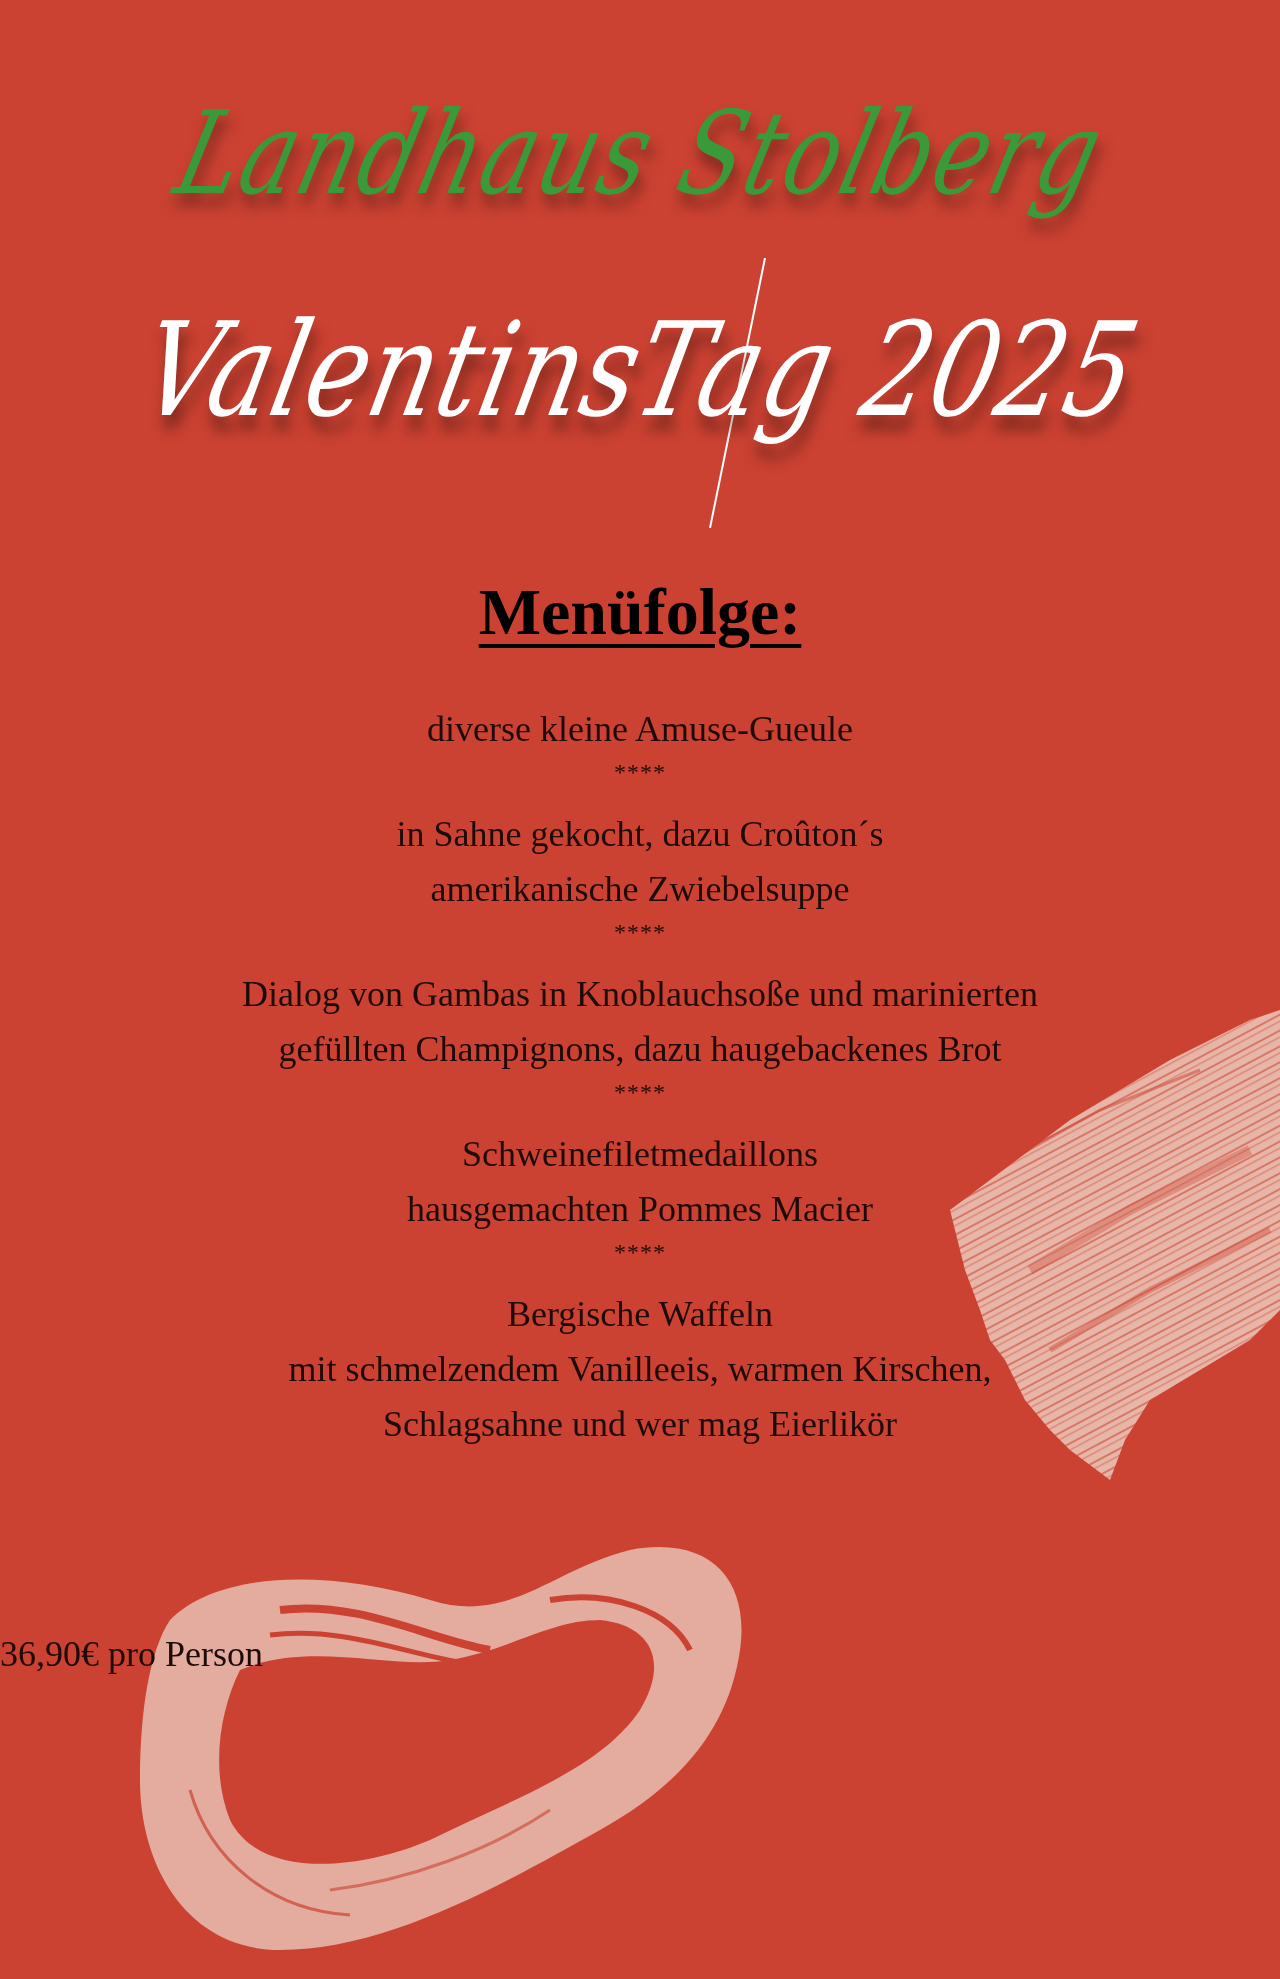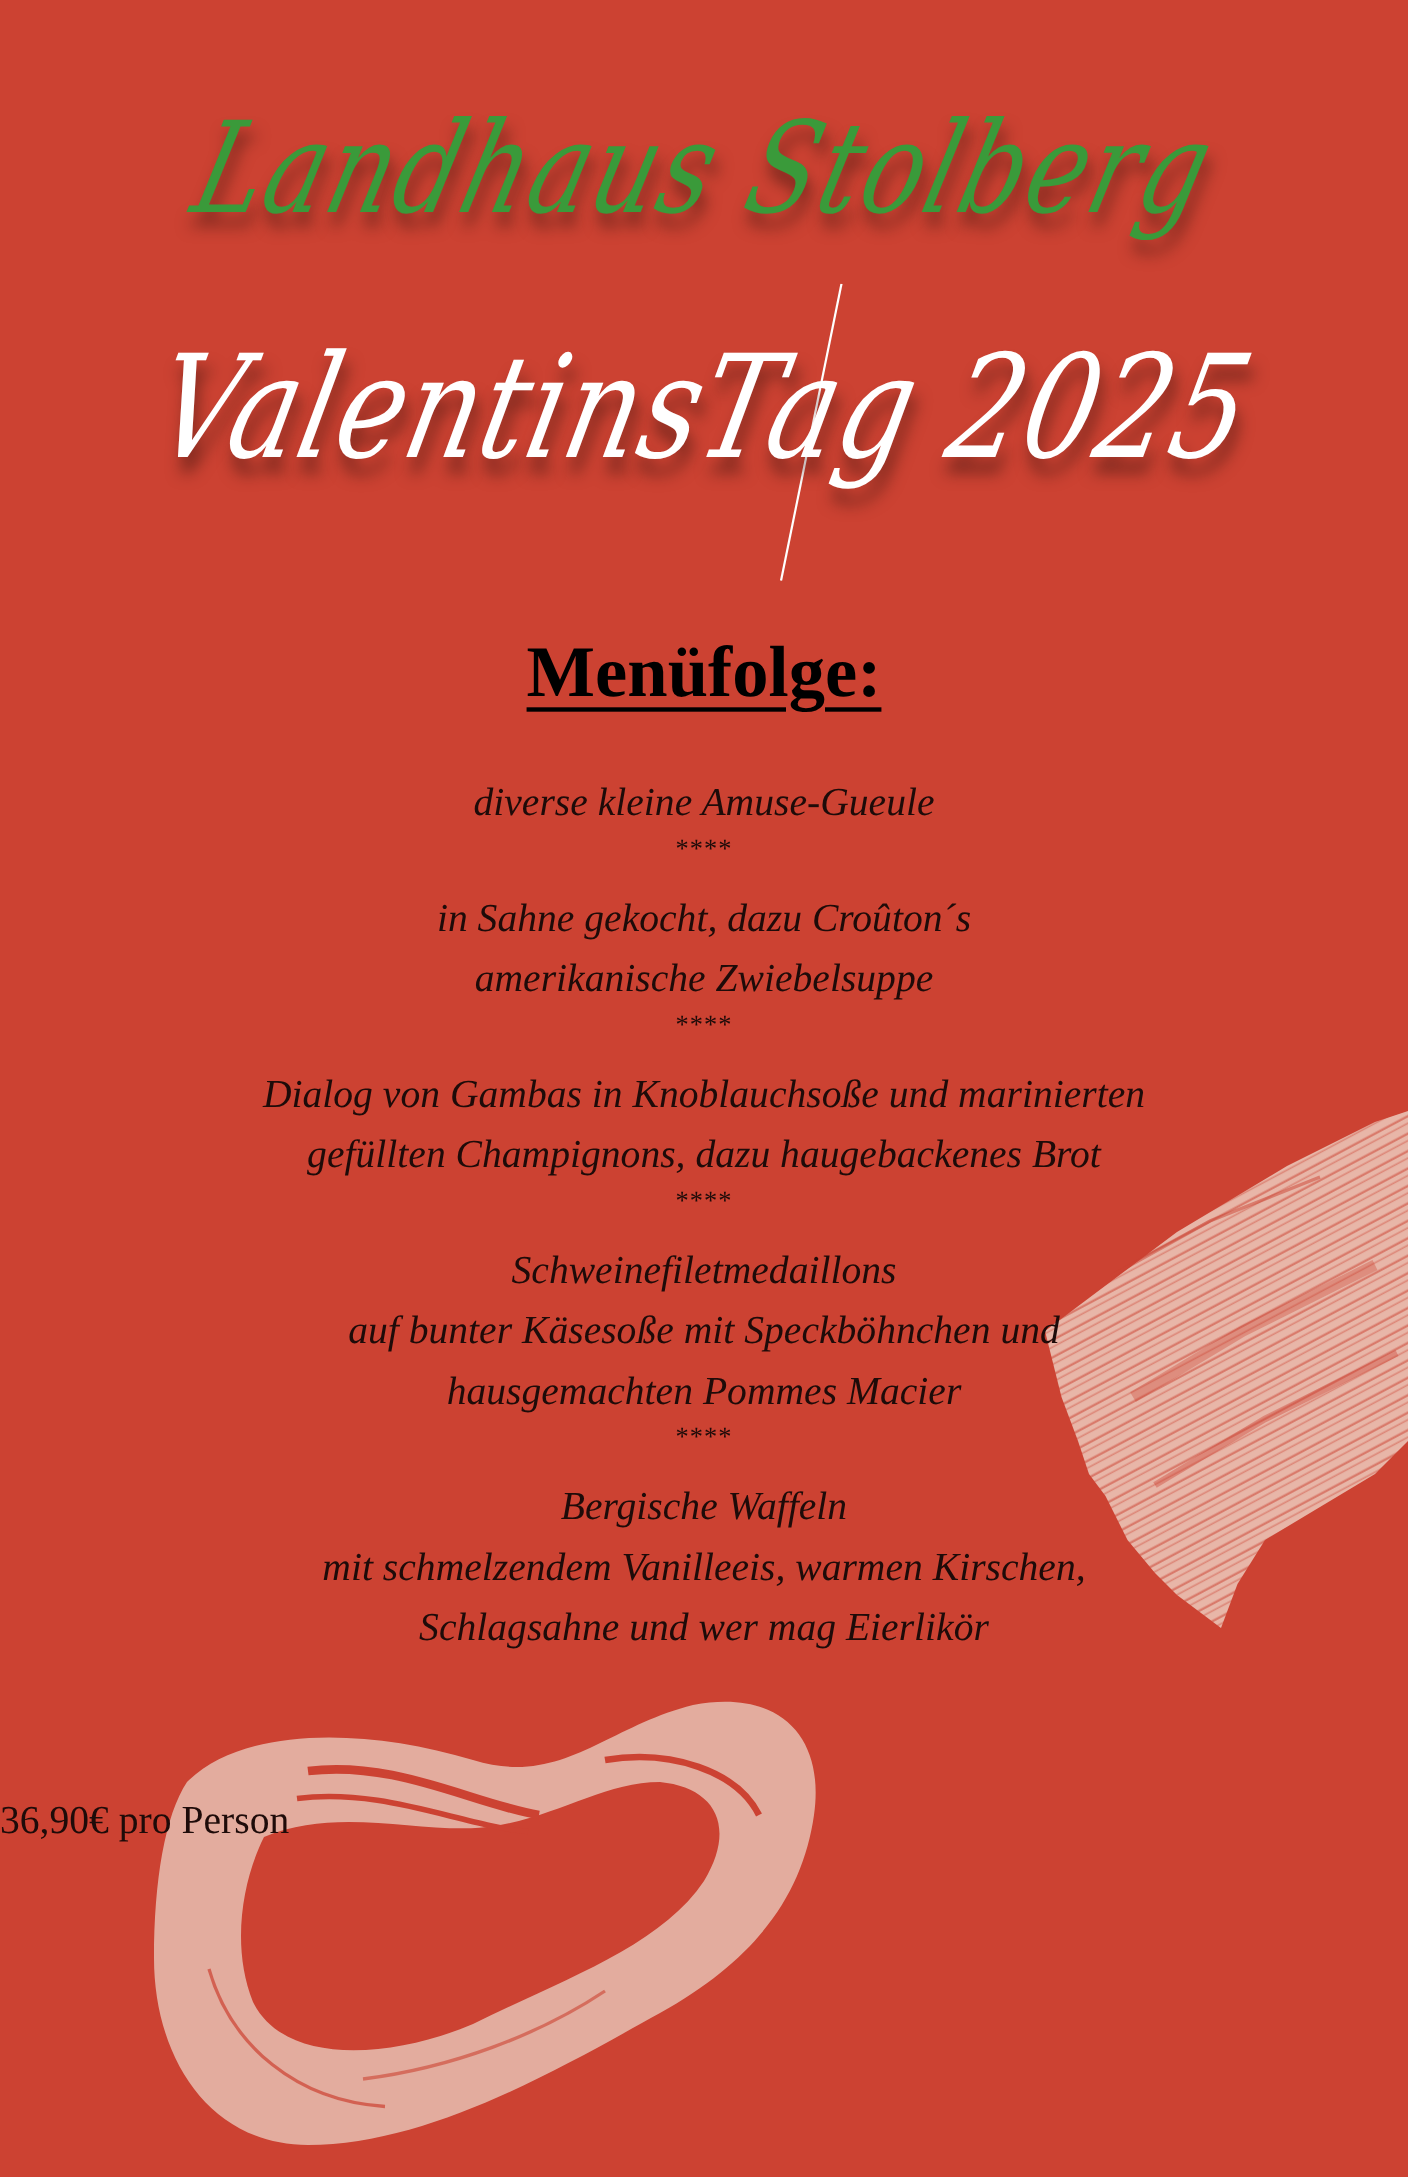--- a/index.html
+++ b/index.html
@@ -104,21 +104,20 @@
       left: 0;
       right: 0;
       top: 702px;
       text-align: center;
       font-size: 36px;
       line-height: 55px;
       color: #1e0b09;
     }
     .course-line {
       display: block;
-      font-style: italic;
     }
     .separator {
       display: block;
       font-size: 24px;
       line-height: 30px;
       margin-top: 0px;
       margin-bottom: 20px;
       letter-spacing: 1px;
       color: #1e0b09;
     }
@@ -199,21 +198,20 @@
     <span class="separator">****</span>
 
     <div class="course">
       <span class="course-line">Dialog von Gambas in Knoblauchsoße und marinierten</span>
       <span class="course-line">gefüllten Champignons, dazu haugebackenes Brot</span>
     </div>
     <span class="separator">****</span>
 
     <div class="course">
       <span class="course-line">Schweinefiletmedaillons</span>
-      <span class="course-line">auf bunter Käsesoße mit Speckböhnchen und</span>
       <span class="course-line">hausgemachten Pommes Macier</span>
     </div>
     <span class="separator">****</span>
 
     <div class="course">
       <span class="course-line">Bergische Waffeln</span>
       <span class="course-line">mit schmelzendem Vanilleeis, warmen Kirschen,</span>
       <span class="course-line">Schlagsahne und wer mag Eierlikör</span>
     </div>
   </div>

